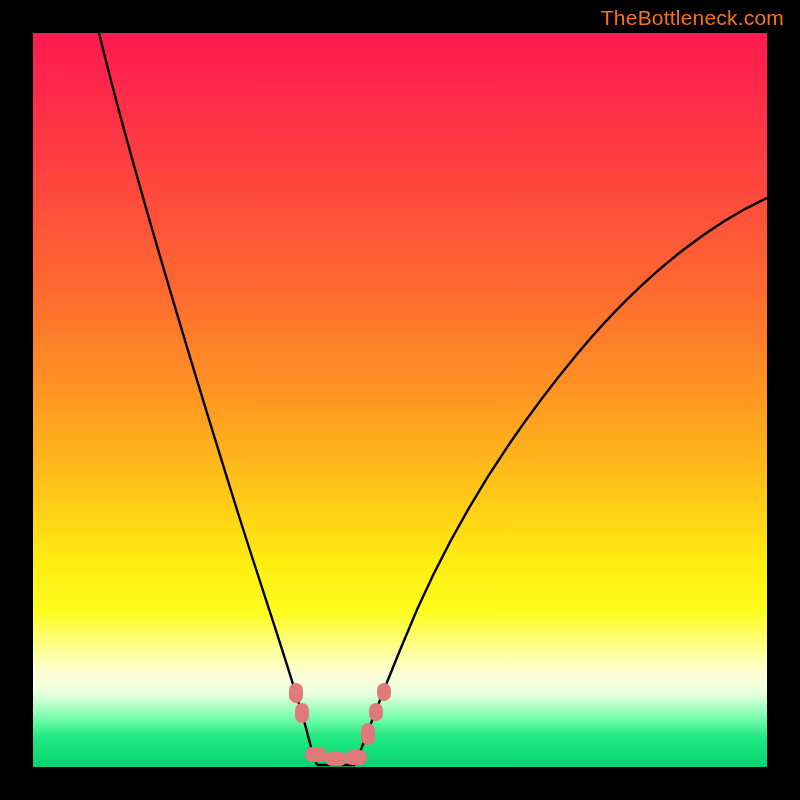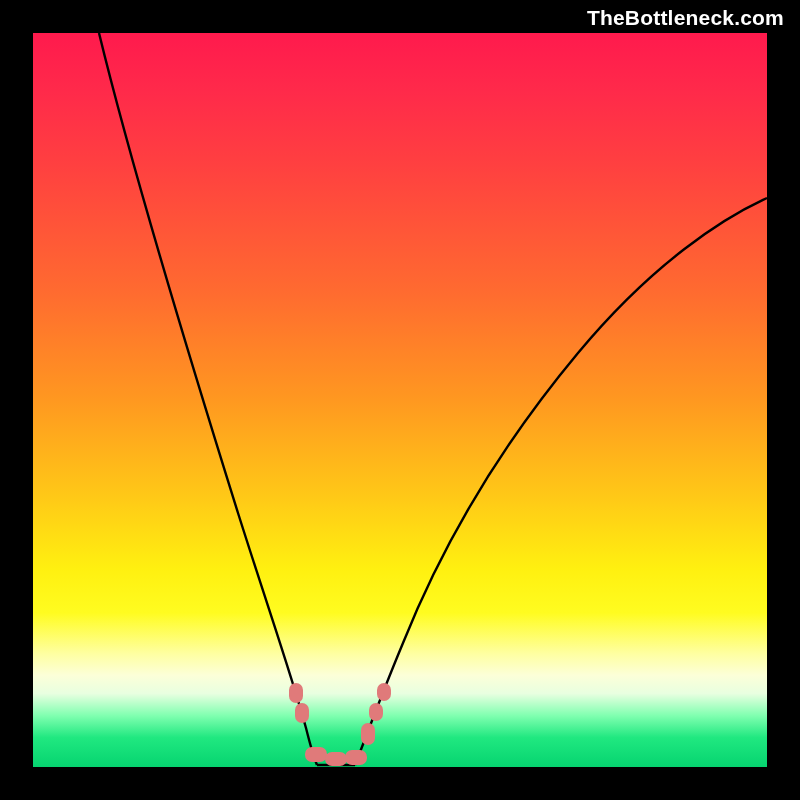--- a/index.html
+++ b/index.html
@@ -39,24 +39,24 @@
       #e8ffe0 90%,
       #80ffb0 93%,
       #20e880 96%,
       #06d470 100%
     );
   }
   .watermark {
     position: absolute;
     top: 6px;
     right: 16px;
-    color: #ffffff;
+    color: #f97316;
     font-size: 21px;
     letter-spacing: 0.2px;
-    font-weight: 700;
+    font-weight: 400;
   }
   svg.curves {
     position: absolute;
     left: 0;
     top: 0;
     width: 734px;
     height: 734px;
   }
 </style>
 </head>

